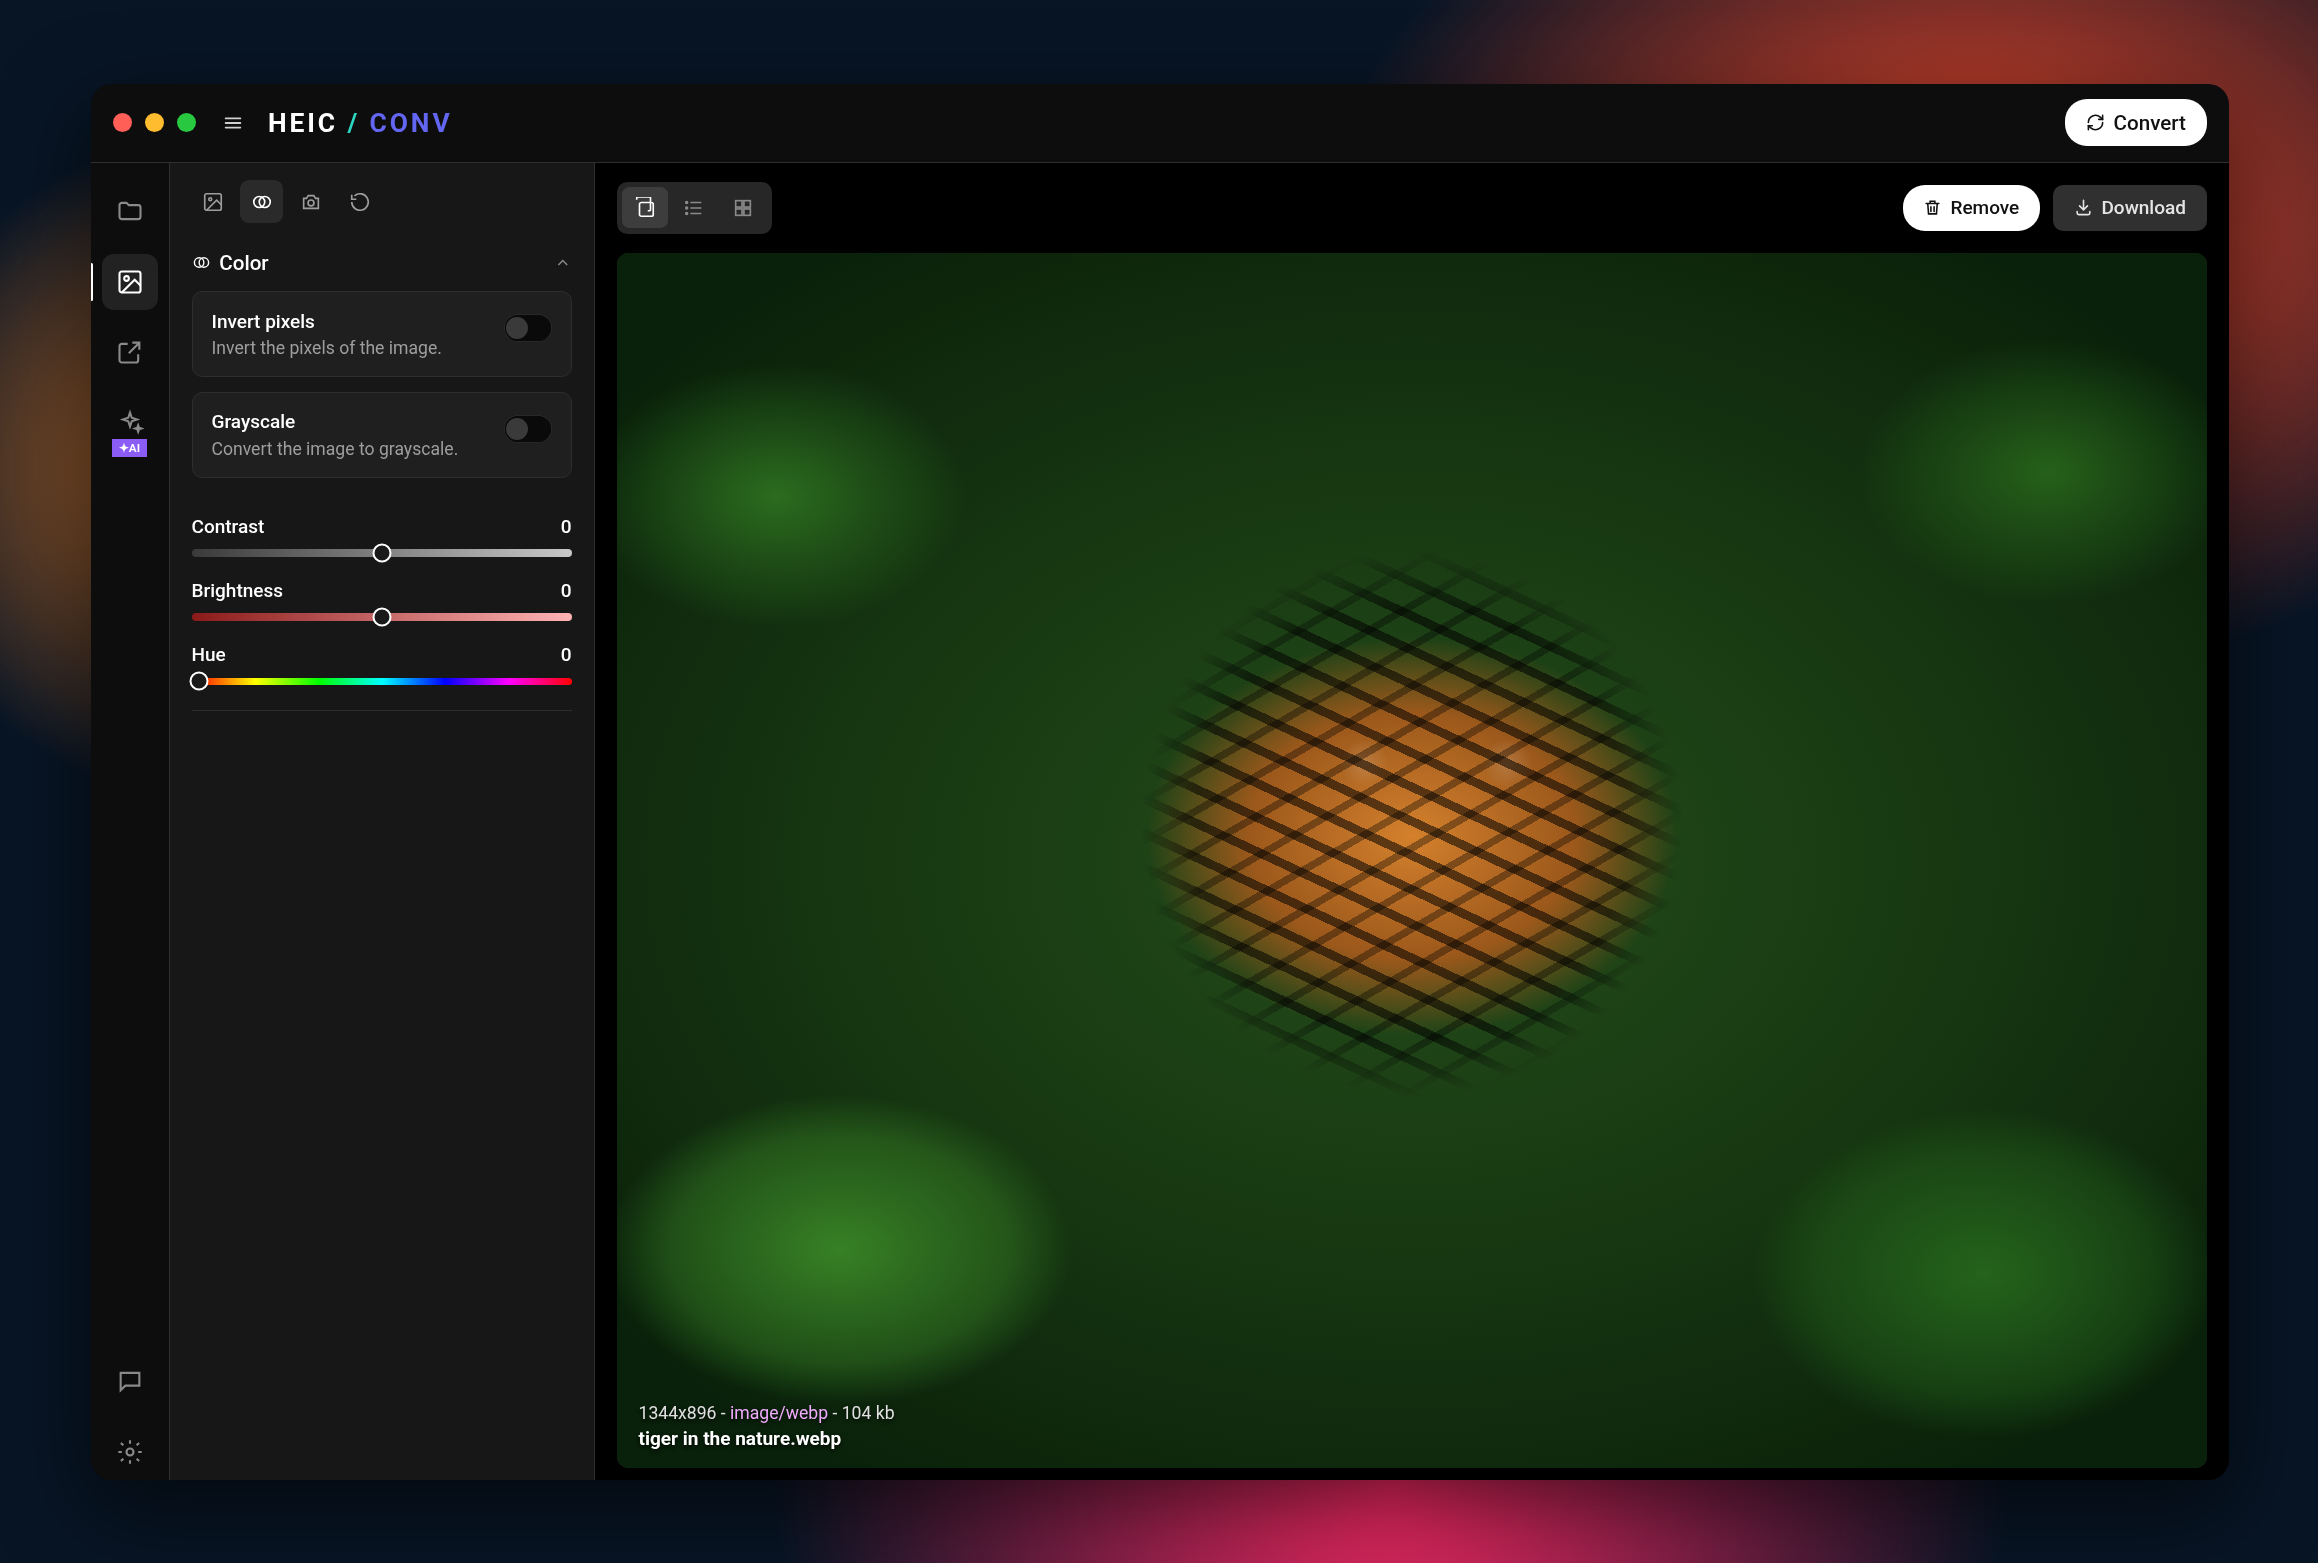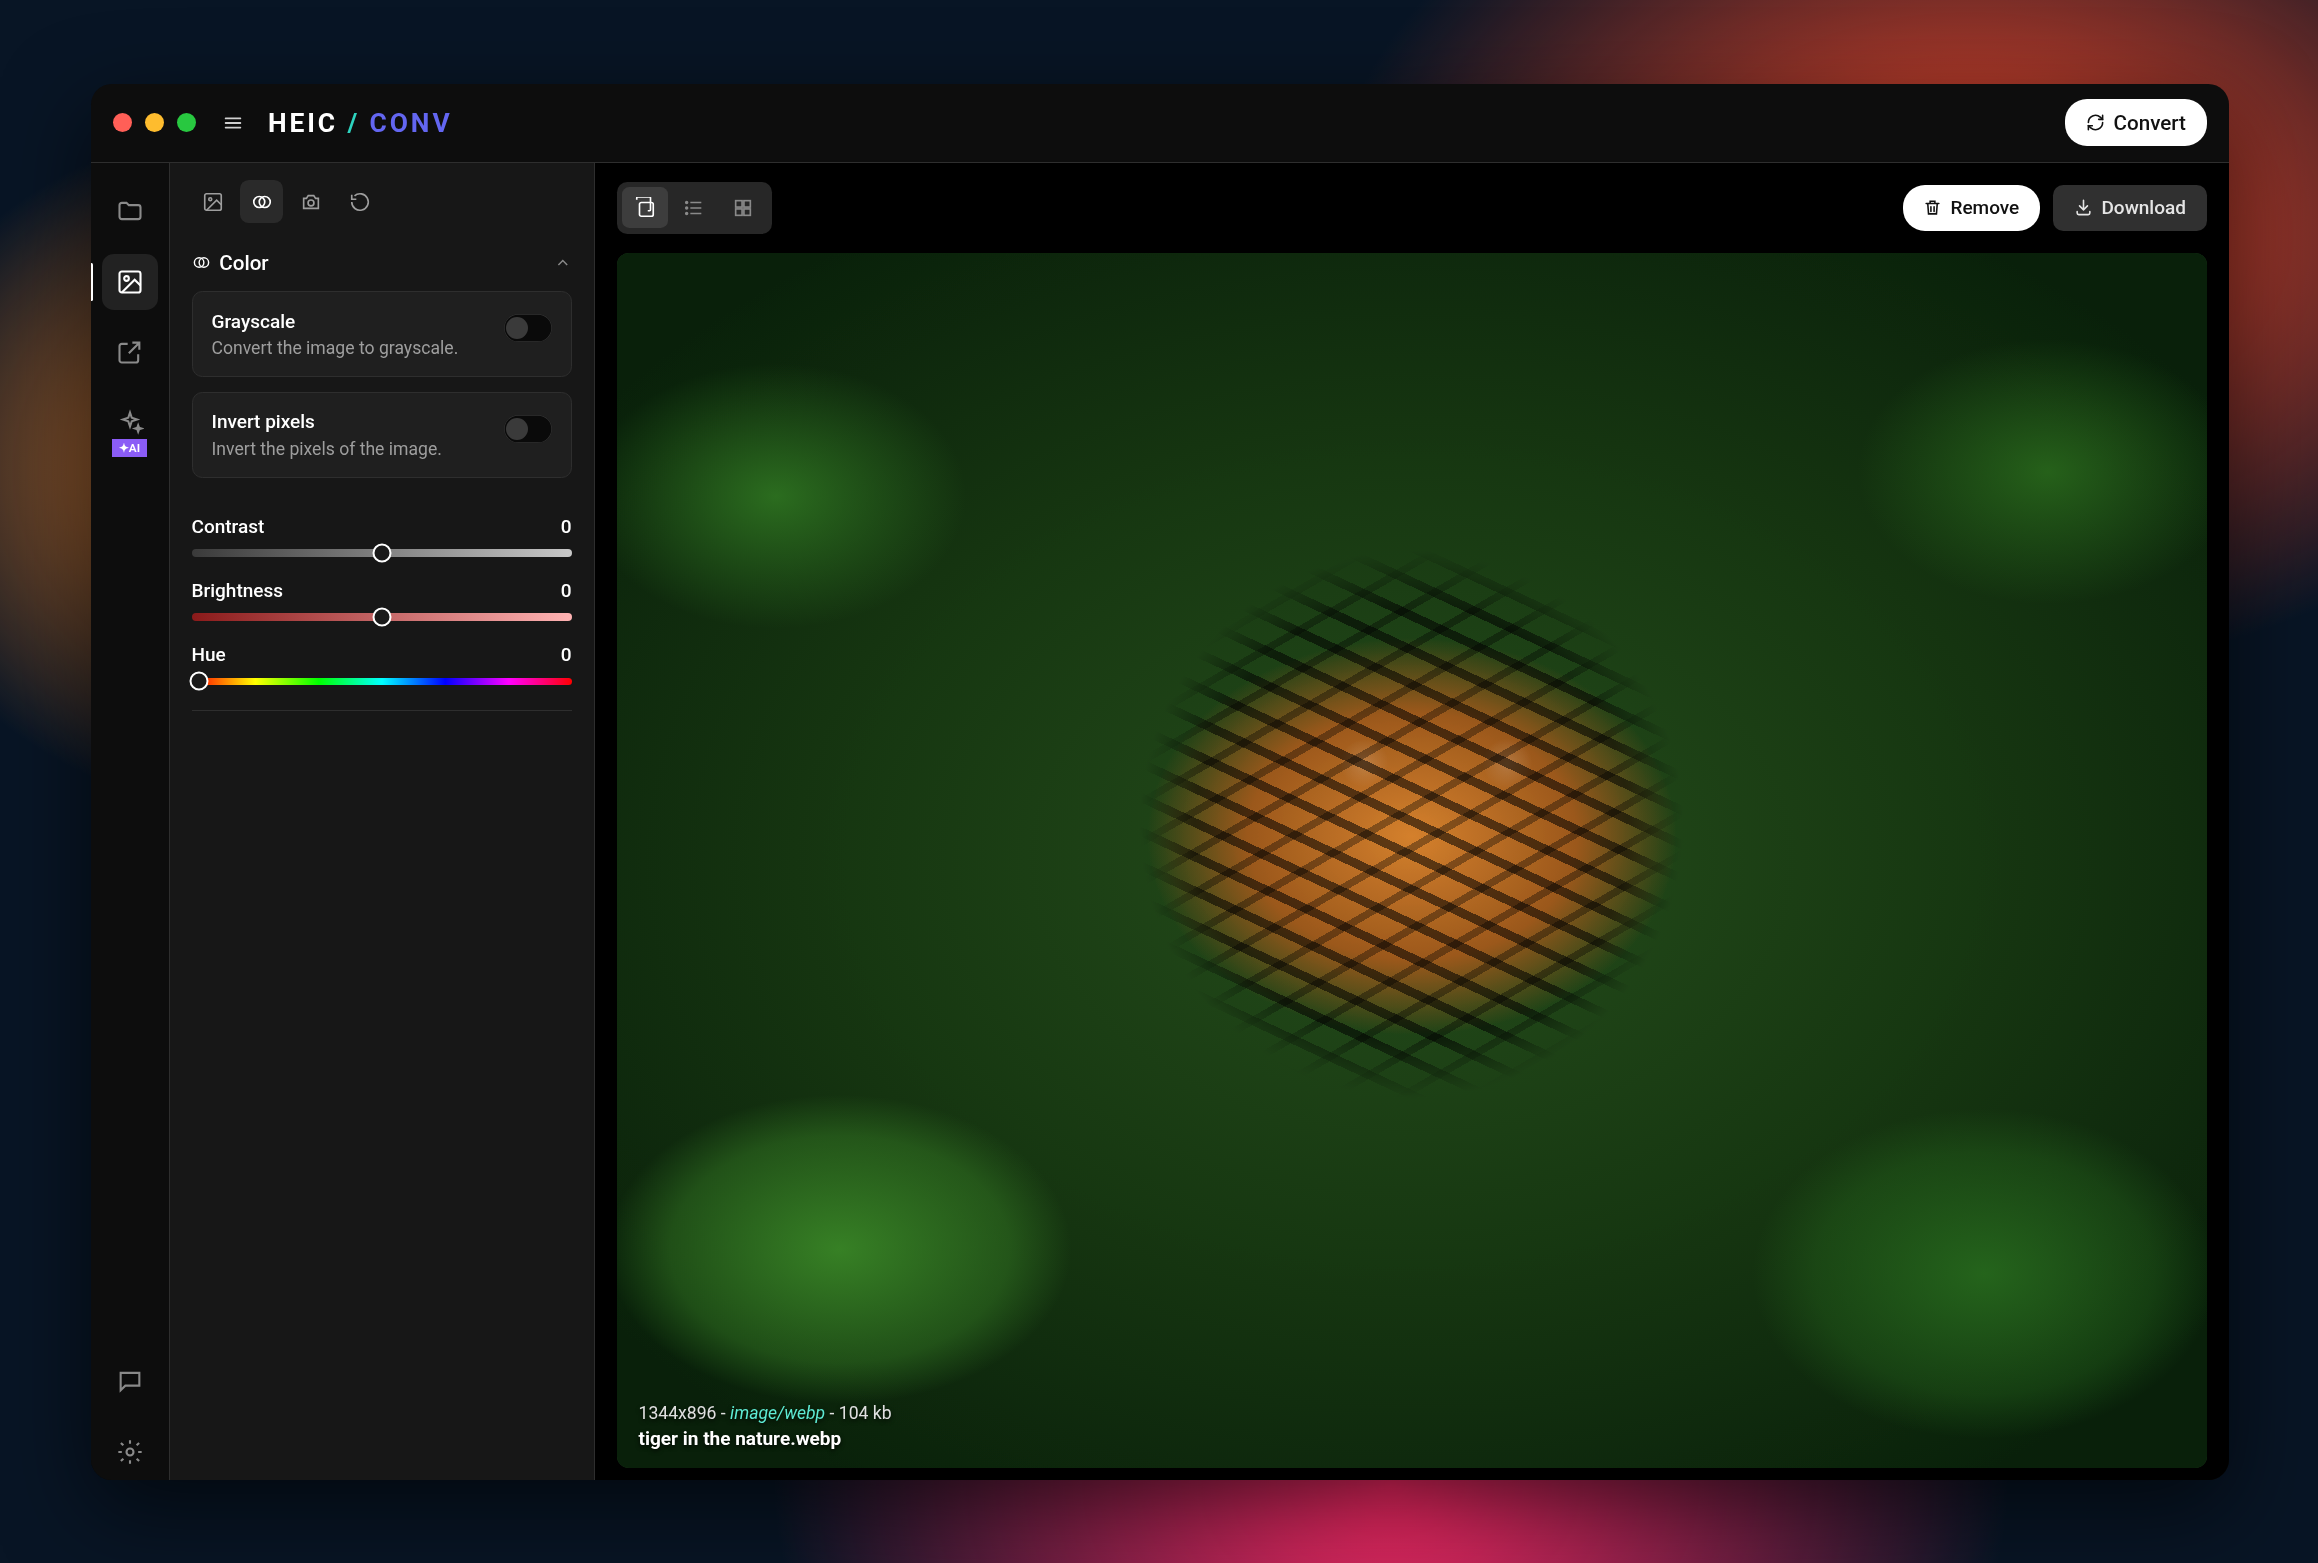--- a/index.html
+++ b/index.html
@@ -125,21 +125,21 @@
     background:repeating-linear-gradient(25deg, rgba(0,0,0,.55) 0 8.8px, transparent 8.8px 31px),
                repeating-linear-gradient(-30deg, rgba(0,0,0,.35) 0 7.3px, transparent 7.3px 35px);
     -webkit-mask:radial-gradient(closest-side, #000 62%, transparent 78%);
             mask:radial-gradient(closest-side, #000 62%, transparent 78%);
     mix-blend-mode:multiply;
     border-radius:45% 45% 50% 50%;
   }
   .caption{ position:absolute; left:22px; bottom:17.6px; color:#fff; text-shadow:0 1.5px 4.4px rgba(0,0,0,.8);}
   .caption .meta{font-size:17.6px;}
   .caption .meta .dim{color:#e0e0e0;}
-  .caption .meta .it{font-style:italic;color:#5eead4;}
+  .caption .meta .it{color:#f0abfc;}
   .caption .name{font-size:19px;font-weight:700;margin-top:4.4px;}
   .statusbar{ display:flex; justify-content:flex-end; padding:10.3px 25px 17.6px; color:#d0d0d0; font-size:19px;}
   .statusbar b{color:#fff;font-weight:700;}
 </style>
 </head>
 <body>
 
 <div class="window">
 
   <div class="titlebar">
@@ -245,30 +245,30 @@
             <circle cx="15" cy="12" r="6"></circle>
           </svg>
         <span>Color</span>
         <svg class="chev" viewBox="0 0 24 24" fill="none" stroke-width="2">
             <path d="M6 15l6-6 6 6"></path>
           </svg>
       </div>
 
       <div class="toggle-card">
         <div class="txt">
+          <div class="ttl">Invert pixels</div>
+          <div class="desc">Invert the pixels of the image.</div>
+        </div>
+        <div class="switch"></div>
+      </div>
+
+      <div class="toggle-card">
+        <div class="txt">
           <div class="ttl">Grayscale</div>
           <div class="desc">Convert the image to grayscale.</div>
-        </div>
-        <div class="switch"></div>
-      </div>
-
-      <div class="toggle-card">
-        <div class="txt">
-          <div class="ttl">Invert pixels</div>
-          <div class="desc">Invert the pixels of the image.</div>
         </div>
         <div class="switch"></div>
       </div>
 
       <div class="slider-row">
         <div class="slider-head">
           <span>Contrast</span>
           <span class="val">0</span>
         </div>
         <div class="slider-track grey">

